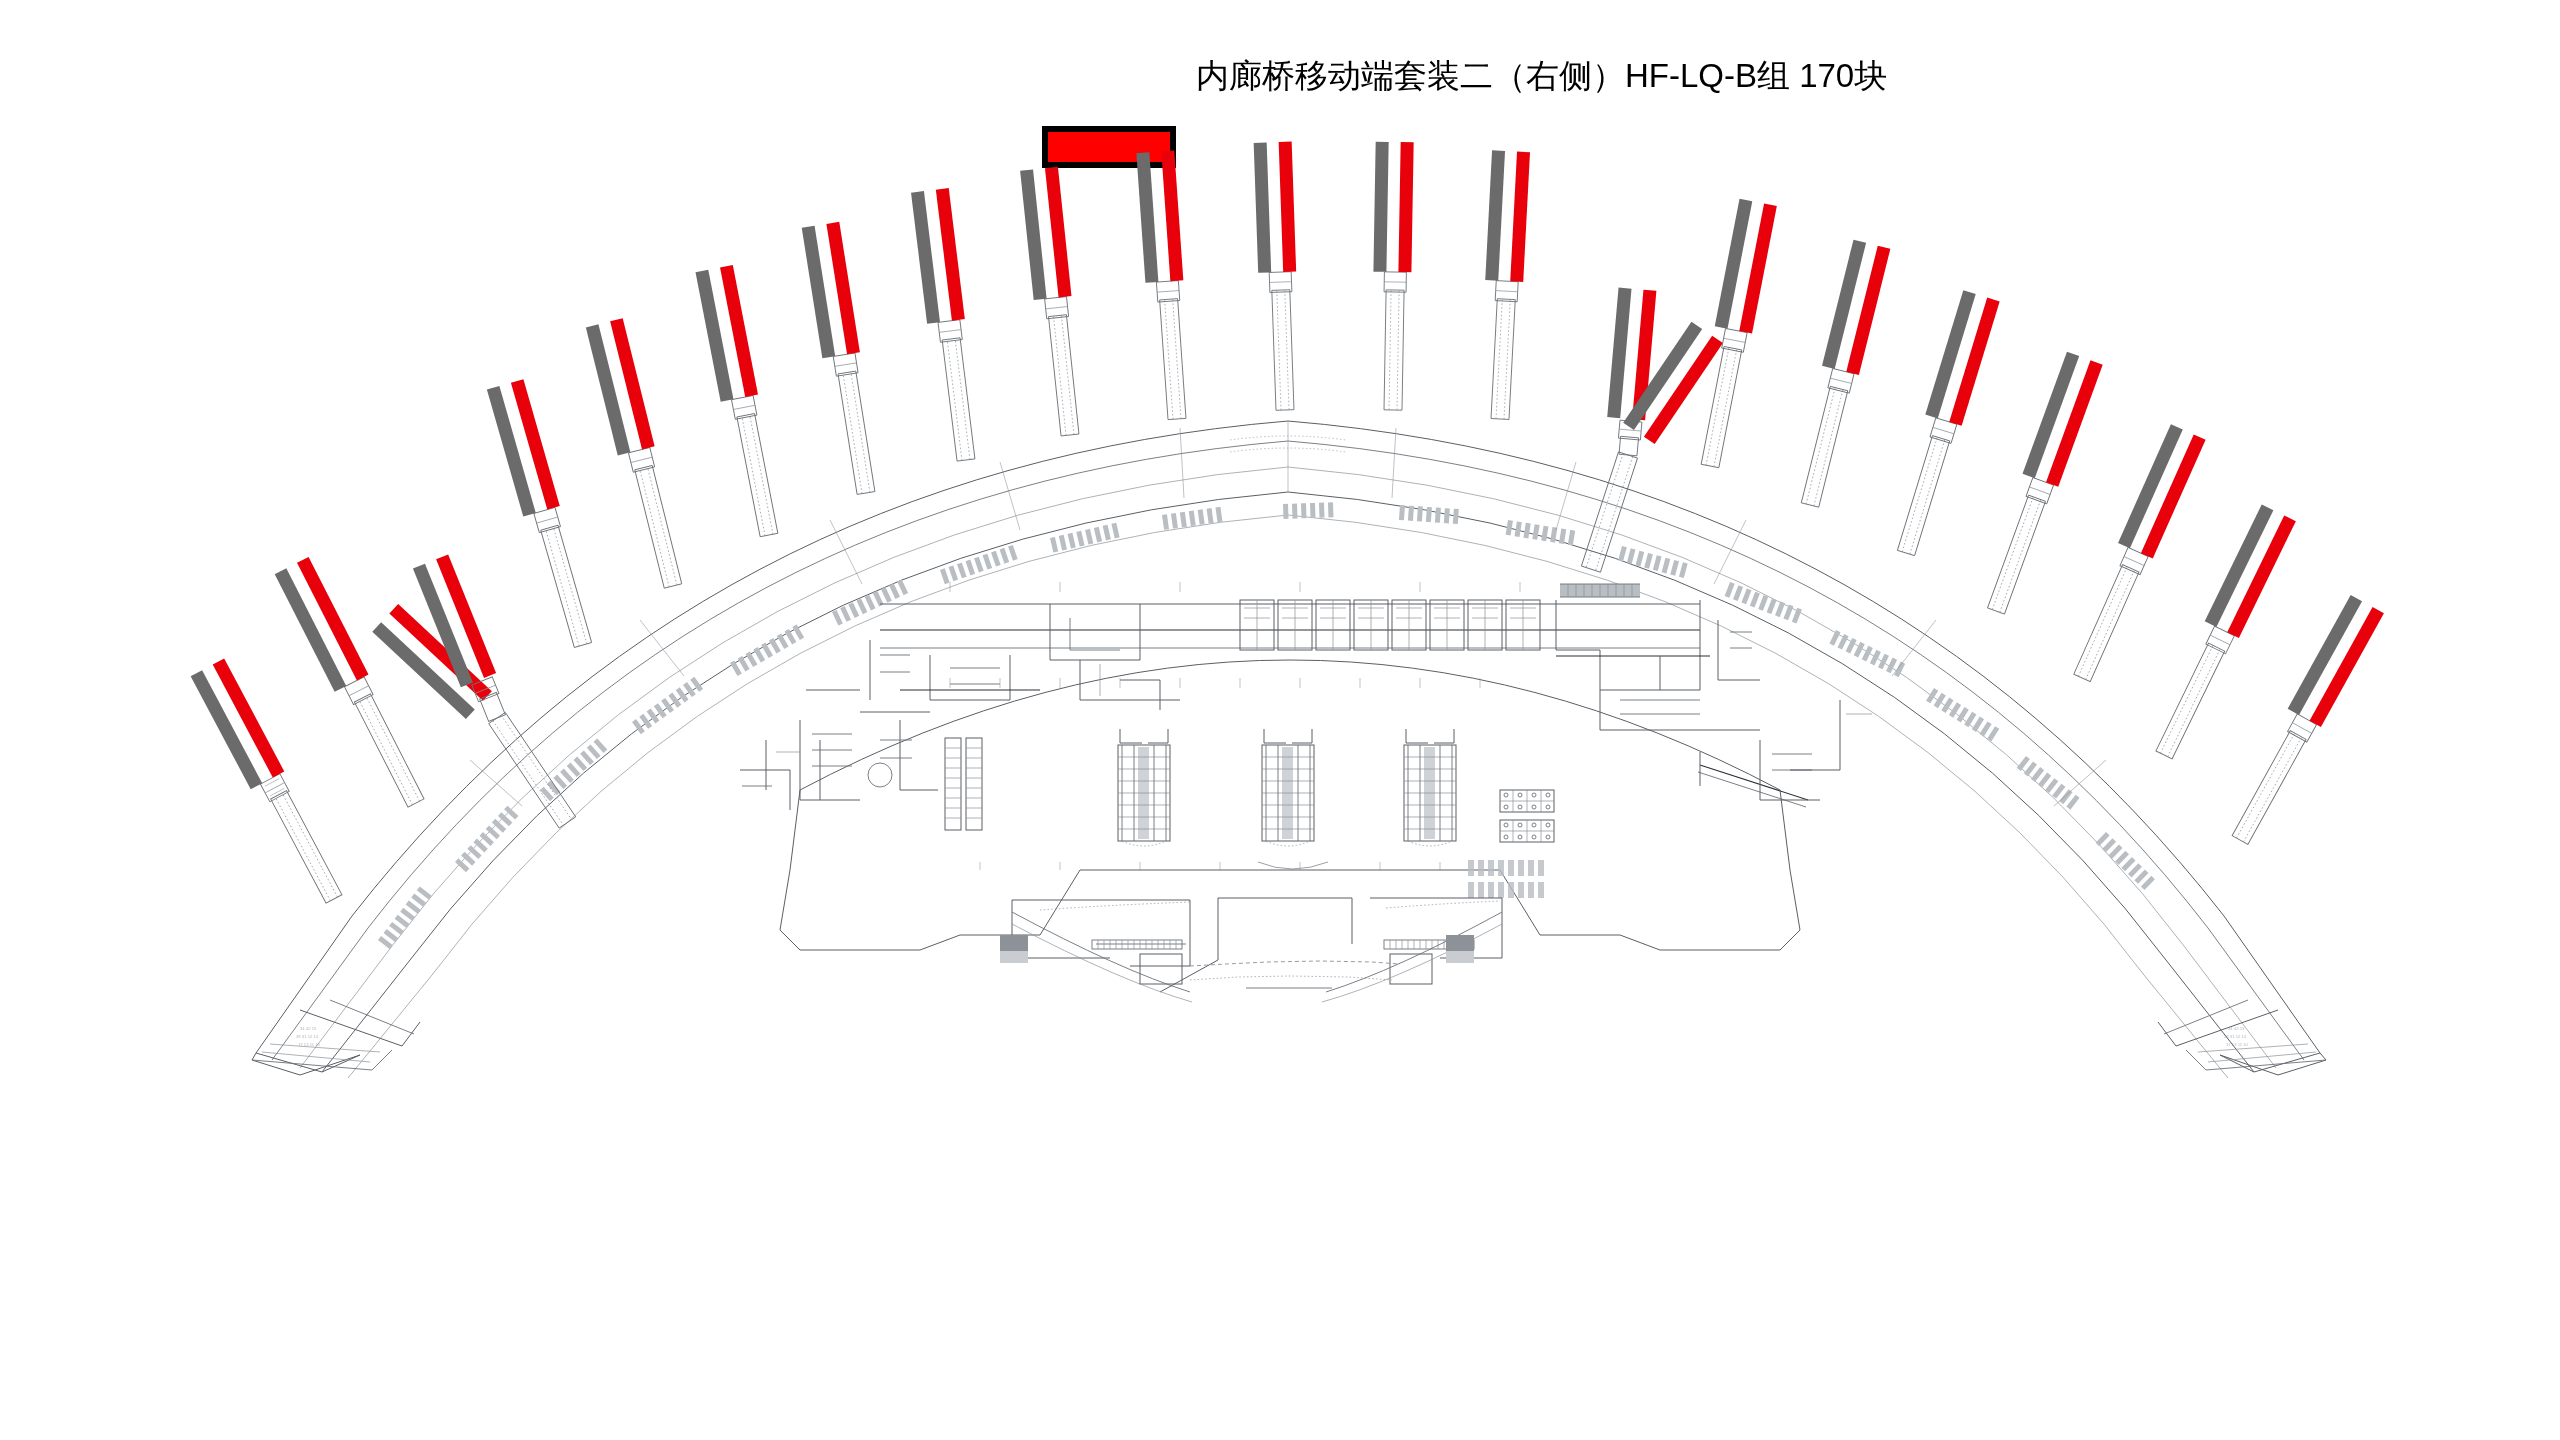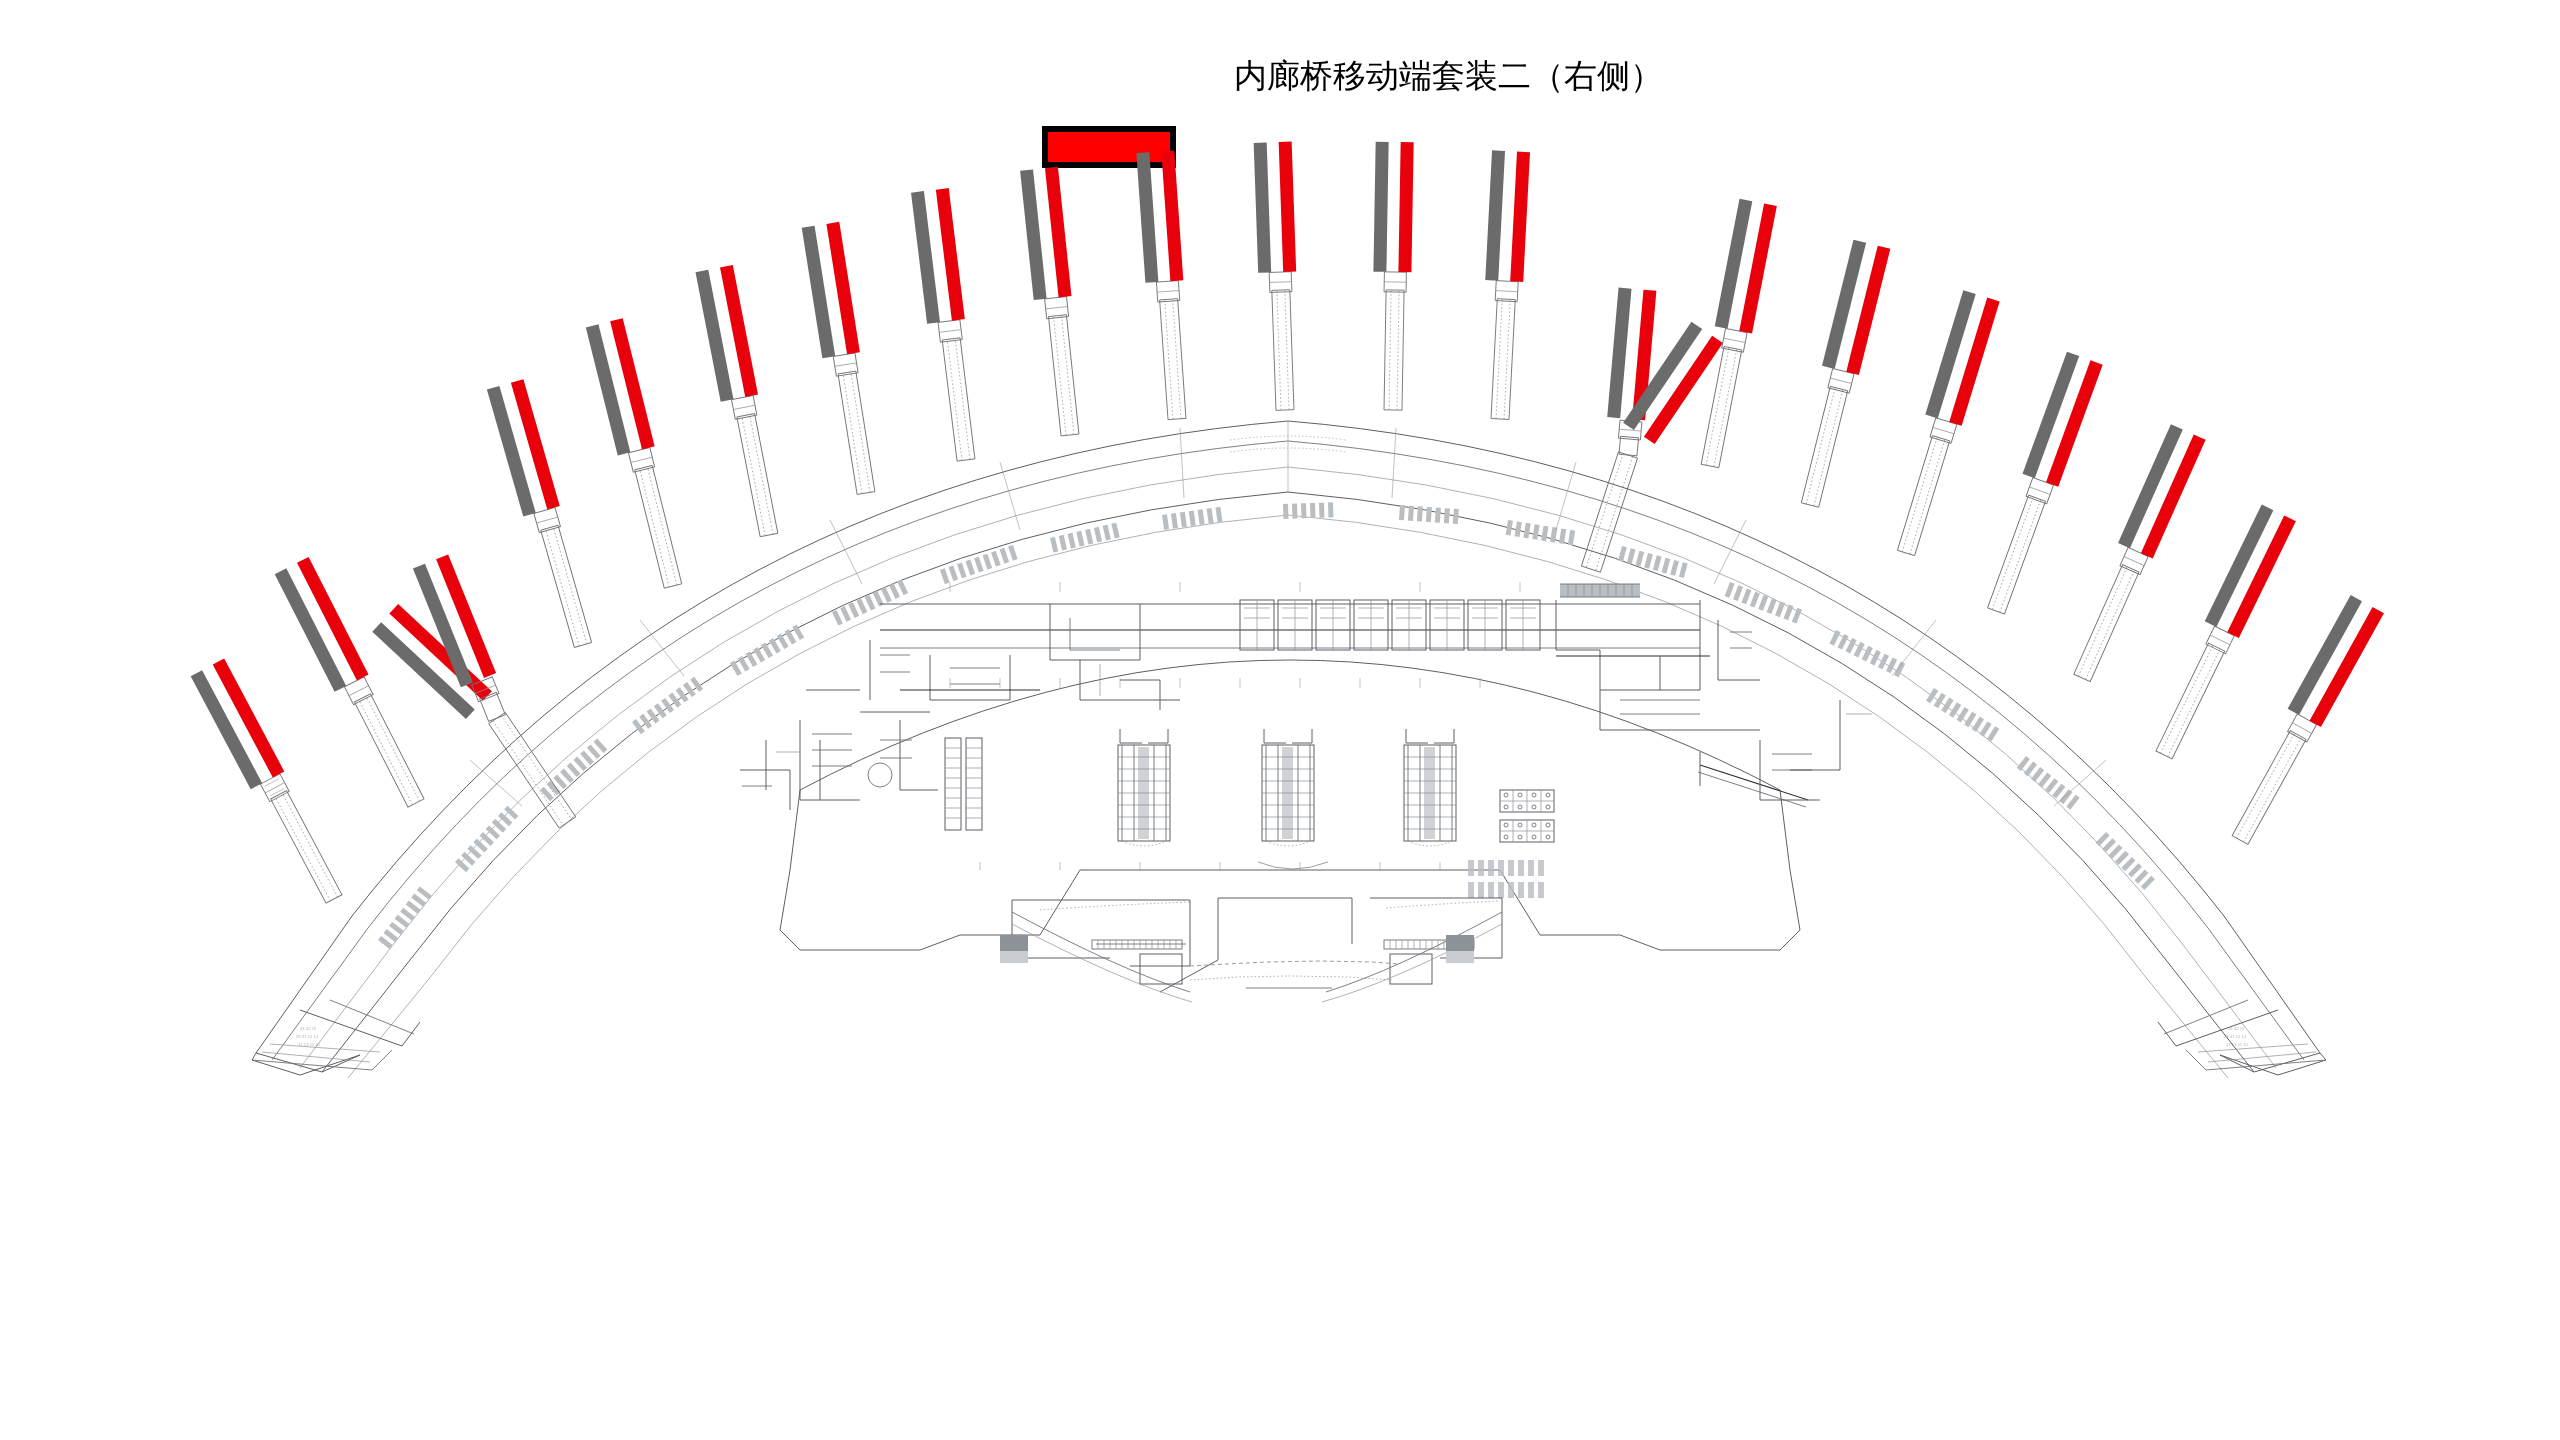--- a/index.html
+++ b/index.html
@@ -4,21 +4,21 @@
 <style>
   html,body{margin:0;padding:0;background:#ffffff;}
   body{width:2560px;height:1440px;overflow:hidden;
        font-family:"Liberation Sans","DejaVu Sans",sans-serif;}
   #stage{position:relative;width:2560px;height:1440px;background:#fff;}
 
   
   #legend{position:absolute;left:1042px;top:52px;display:flex;align-items:flex-start;}
   #legend-swatch{width:134px;height:42px;background:#ff0000;border:6px solid #000;
                  box-sizing:border-box;margin-top:74px;flex:none;}
-  #legend-text{margin-left:58px;display:flex;flex-direction:row;justify-content:flex-start;}
+  #legend-text{margin-left:20px;display:flex;flex-direction:row;justify-content:flex-start;}
   .legend-line{font-size:33px;line-height:1.48;color:#000;white-space:pre;}
   .legend-line.l2{letter-spacing:0px;}
 
   
   #plan{position:absolute;left:0;top:0;width:2560px;height:1440px;}
   svg{display:block;}
   .thin{fill:none;stroke:#5a5f66;stroke-width:1;}
   .thin2{fill:none;stroke:#6c7278;stroke-width:0.9;}
   .hair{fill:none;stroke:#8b9097;stroke-width:0.7;}
   .dash{fill:none;stroke:#7d8288;stroke-width:0.8;stroke-dasharray:4 3;}
@@ -33,20 +33,21 @@
 </style>
 </head>
 <body>
 
 <div id="stage" style="background: rgb(255, 255, 255);">
 
   <div id="legend">
     <div id="legend-swatch" style="background: rgb(255, 0, 0); border-color: rgb(0, 0, 0);"></div>
     <div id="legend-text">
       <div class="legend-line l1">内廊桥移动端套装二（右侧）</div>
+      <div class="legend-line l2">HF-LQ-B组 170块</div>
     </div>
   </div>
 
   <div id="plan">
     <svg width="2560" height="1440" viewBox="0 0 2560 1440" xmlns="http://www.w3.org/2000/svg">
 
       <defs>
 
         <g id="stall">
             <rect x="0" y="0" width="5" height="14" class="thin2"></rect>

